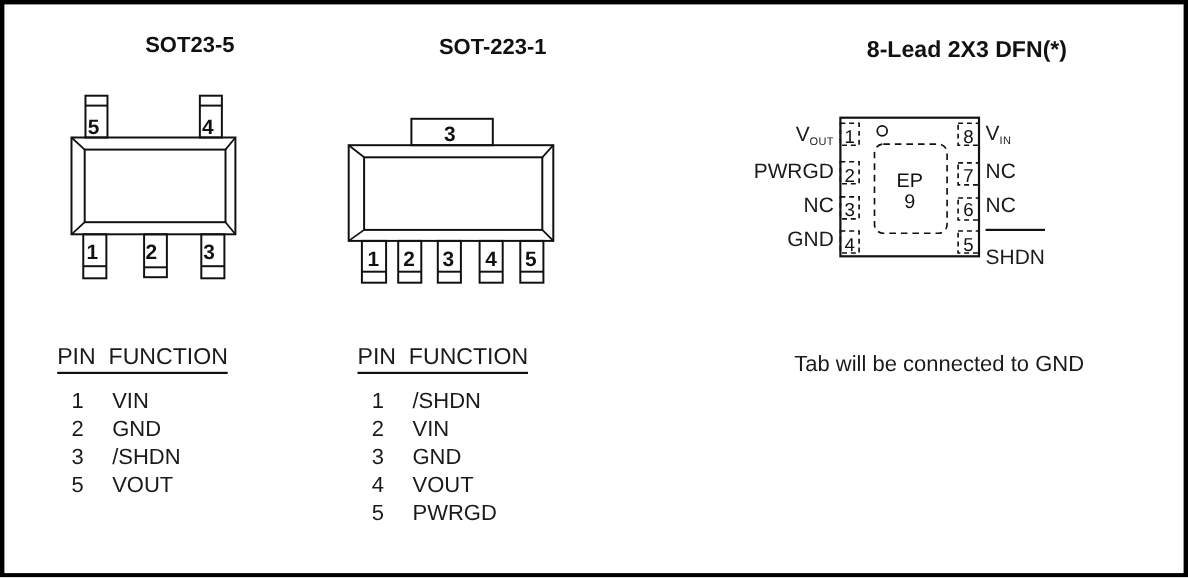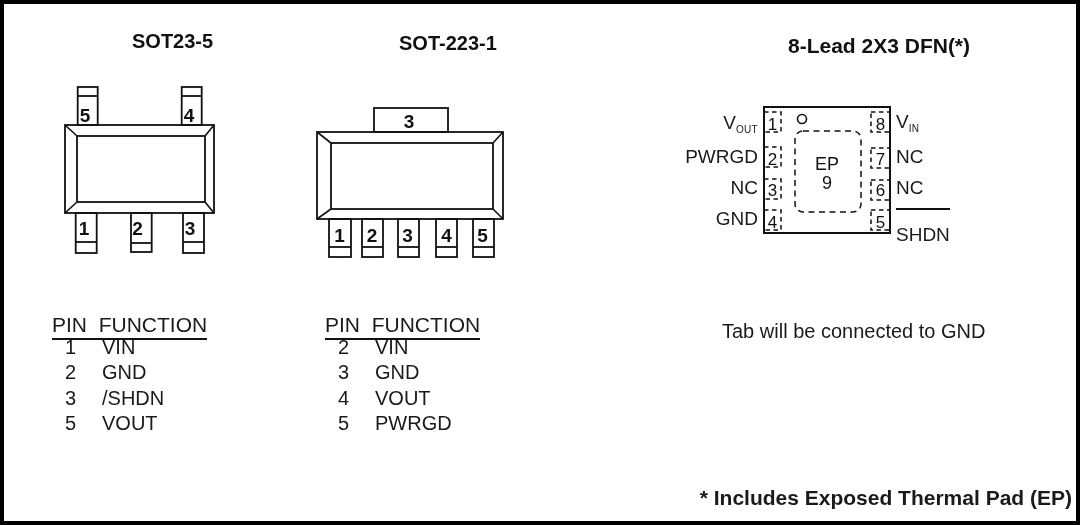--- a/index.html
+++ b/index.html
@@ -55,21 +55,21 @@
   .ovl { display: inline-block; border-top: 2px solid #111; line-height: 19px; padding-top: 15px; }
   .dfn-note { position: absolute; left: 722px; top: 277px; font-size: 20px; white-space: nowrap; margin-top: 43px; }
   .pin-table { position: absolute; font-size: 20px; }
   .pt-header { font-size: 21px; height: 21px; line-height: 21px; }
   .pt-header-text {
     white-space: pre;
     display: inline-block;
     border-bottom: 2px solid #111;
     padding-bottom: 3px;
   }
-  .pt-rows { margin-top: 0; }
+  .pt-rows { margin-top: 18px; }
   .pt-row { height: 25.4px; line-height: 25.4px; white-space: pre; }
   .pt-num { display: inline-block; padding-left: 13px; width: 37px; }
   .footnote {
     position: absolute;
     top: 486px;
     right: 8px;
     font-size: 21px;
     font-weight: bold;
     white-space: nowrap;
   }
@@ -194,21 +194,21 @@
       <div class="pt-row"><span class="pt-num">1</span><span class="pt-fn">VIN</span></div>
       <div class="pt-row"><span class="pt-num">2</span><span class="pt-fn">GND</span></div>
       <div class="pt-row"><span class="pt-num">3</span><span class="pt-fn">/SHDN</span></div>
       <div class="pt-row"><span class="pt-num">5</span><span class="pt-fn">VOUT</span></div>
     </div>
   </div>
 
   <div class="pin-table" style="left:325px; top:314px;">
     <div class="pt-header"><span class="pt-header-text">PIN  FUNCTION</span></div>
     <div class="pt-rows">
+      <div class="pt-row"><span class="pt-num">1</span><span class="pt-fn">/SHDN</span></div>
       <div class="pt-row"><span class="pt-num">2</span><span class="pt-fn">VIN</span></div>
       <div class="pt-row"><span class="pt-num">3</span><span class="pt-fn">GND</span></div>
       <div class="pt-row"><span class="pt-num">4</span><span class="pt-fn">VOUT</span></div>
       <div class="pt-row"><span class="pt-num">5</span><span class="pt-fn">PWRGD</span></div>
     </div>
   </div>
 
-  <div class="footnote">* Includes Exposed Thermal Pad (EP)</div>
 </div>
 
 </body></html>

